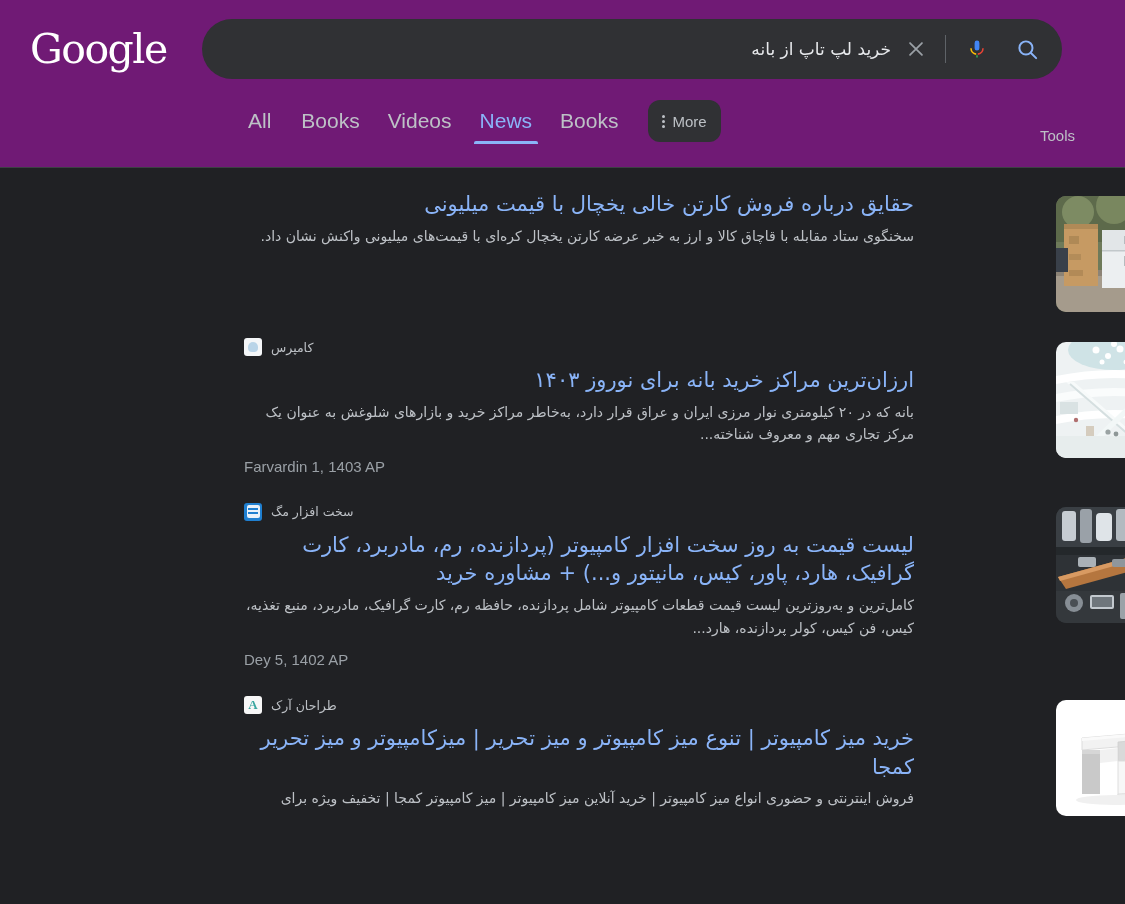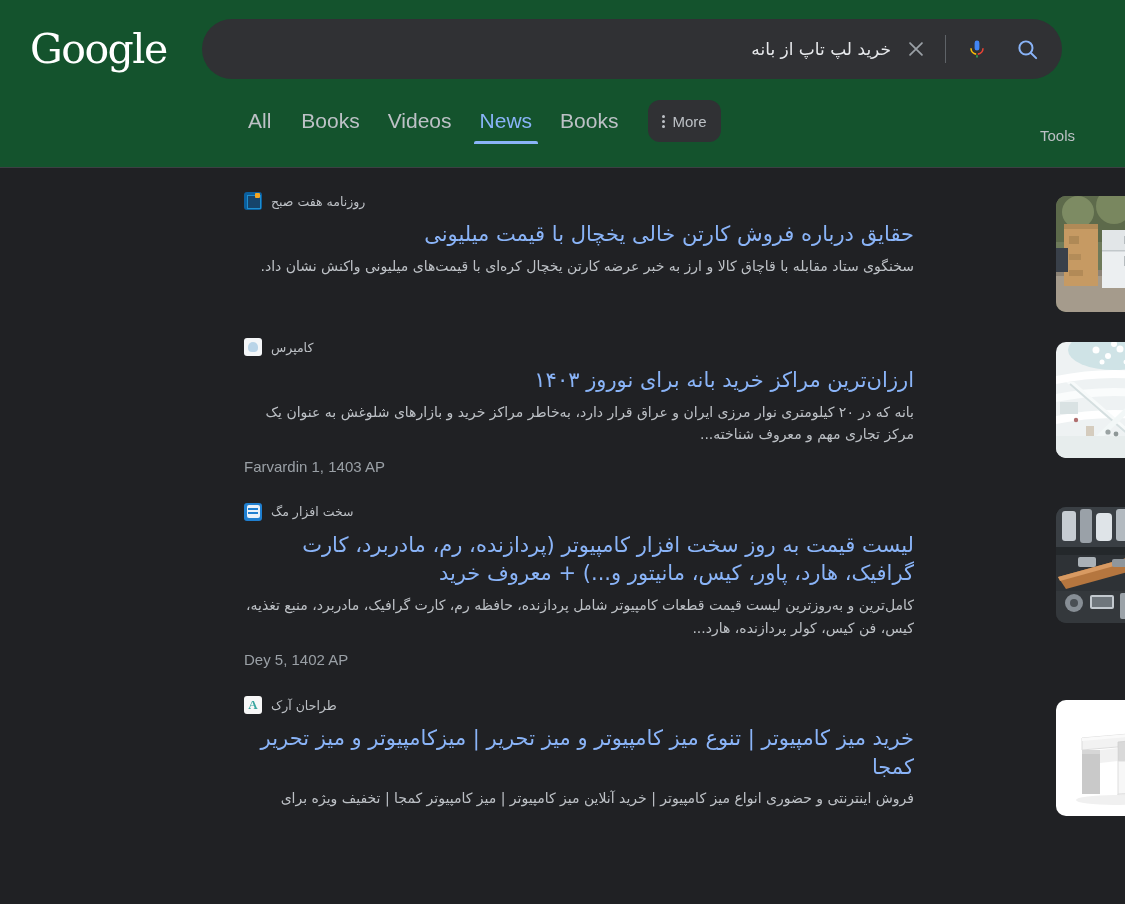--- a/index.html
+++ b/index.html
@@ -15,21 +15,21 @@
     background: #202124;
     font-family: "Liberation Sans", "DejaVu Sans", sans-serif;
     color: #bdc1c6;
     -webkit-font-smoothing: antialiased;
   }
 
   
   .header {
     position: relative;
     height: 168px;
-    background: #14532d;
+    background: #701a75;
     border-bottom: 1px solid #3c4043;
   }
 
   .header-top {
     display: flex;
     align-items: center;
     height: 98px;
     padding-left: 30px;
   }
 
@@ -437,24 +437,20 @@
 
     <div class="tools-btn">
       <span>Tools</span>
     </div>
   </div>
 </div>
 
 <div class="results">
 
   <div class="result" id="result-0">
-    <div class="result-source">
-      <span class="favicon fav-haftsobh"></span>
-      <span class="source-name">روزنامه هفت صبح</span>
-    </div>
     <div class="result-title">حقایق درباره فروش کارتن خالی یخچال با قیمت میلیونی</div>
     <div class="result-snippet">سخنگوی ستاد مقابله با قاچاق کالا و ارز به خبر عرضه کارتن یخچال کره‌ای با قیمت‌های میلیونی واکنش نشان داد.</div>
     <div class="thumb">
       <svg viewBox="0 0 116 116">
         <rect width="116" height="116" fill="#6e7a5a"></rect>
         <rect x="0" y="0" width="116" height="46" fill="#5d6a4b"></rect>
         <circle cx="22" cy="16" r="16" fill="#7d8b63"></circle>
         <circle cx="58" cy="10" r="18" fill="#79875f"></circle>
         <circle cx="96" cy="18" r="15" fill="#6f7d57"></circle>
         <rect x="0" y="78" width="116" height="38" fill="#a59b8c"></rect>
@@ -515,21 +511,21 @@
         <circle cx="20" cy="78" r="2.2" fill="#b06f6f"></circle>
       </svg>
     </div>
   </div>
 
   <div class="result" id="result-2">
     <div class="result-source">
       <span class="favicon fav-sakhtafzar"></span>
       <span class="source-name">سخت افزار مگ</span>
     </div>
-    <div class="result-title">لیست قیمت به روز سخت افزار کامپیوتر (پردازنده، رم، مادربرد، کارت گرافیک، هارد، پاور، کیس، مانیتور و...) + معروف خرید</div>
+    <div class="result-title">لیست قیمت به روز سخت افزار کامپیوتر (پردازنده، رم، مادربرد، کارت گرافیک، هارد، پاور، کیس، مانیتور و...) + مشاوره خرید</div>
     <div class="result-snippet">کامل‌ترین و به‌روزترین لیست قیمت قطعات کامپیوتر شامل پردازنده، حافظه رم، کارت گرافیک، مادربرد، منبع تغذیه، کیس، فن کیس، کولر پردازنده، هارد...</div>
     <div class="result-date">Dey 5, 1402 AP</div>
     <div class="thumb">
       <svg viewBox="0 0 116 116">
         <rect width="116" height="116" fill="#2e3236"></rect>
         <rect x="0" y="0" width="116" height="40" fill="#3a3f44"></rect>
         <rect x="6" y="4" width="14" height="30" rx="3" fill="#c6ccd2"></rect>
         <rect x="24" y="2" width="12" height="34" rx="3" fill="#9aa1a8"></rect>
         <rect x="40" y="6" width="16" height="28" rx="4" fill="#dfe4e8"></rect>
         <rect x="60" y="2" width="12" height="32" rx="3" fill="#b3bac0"></rect>

